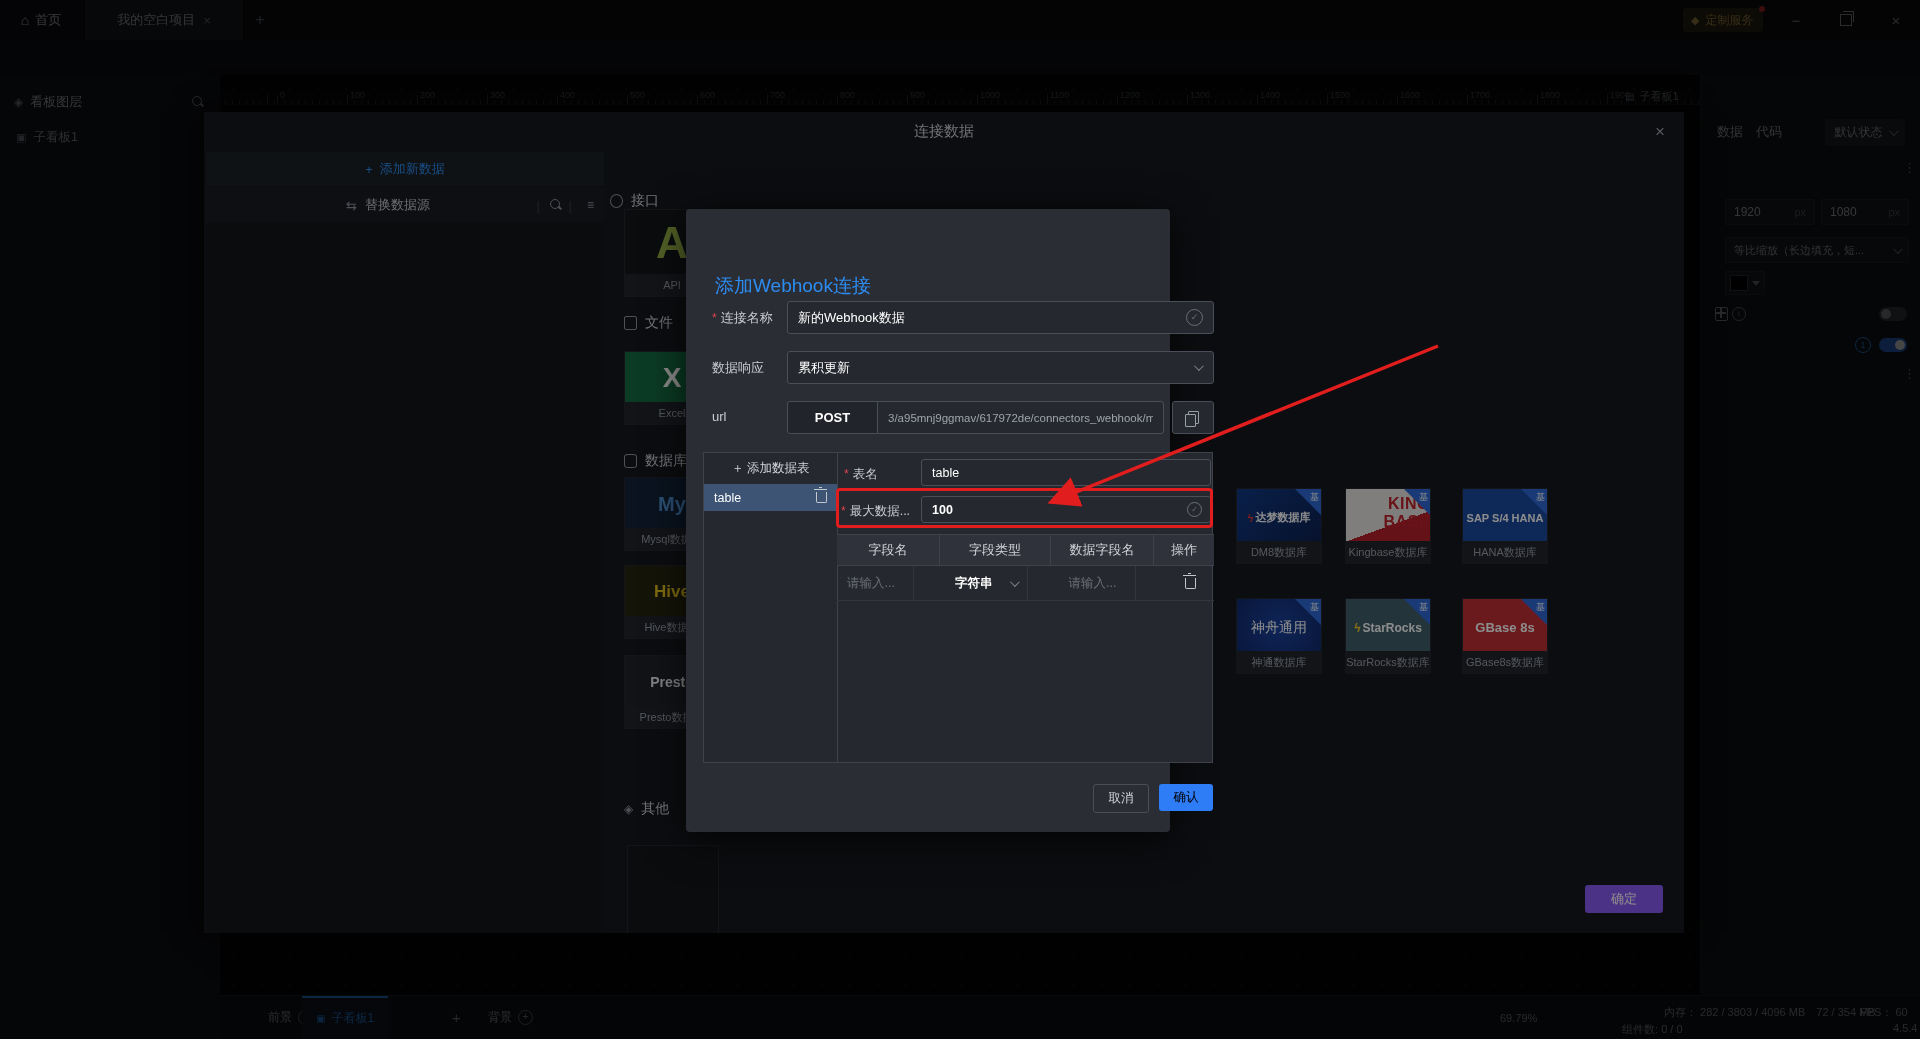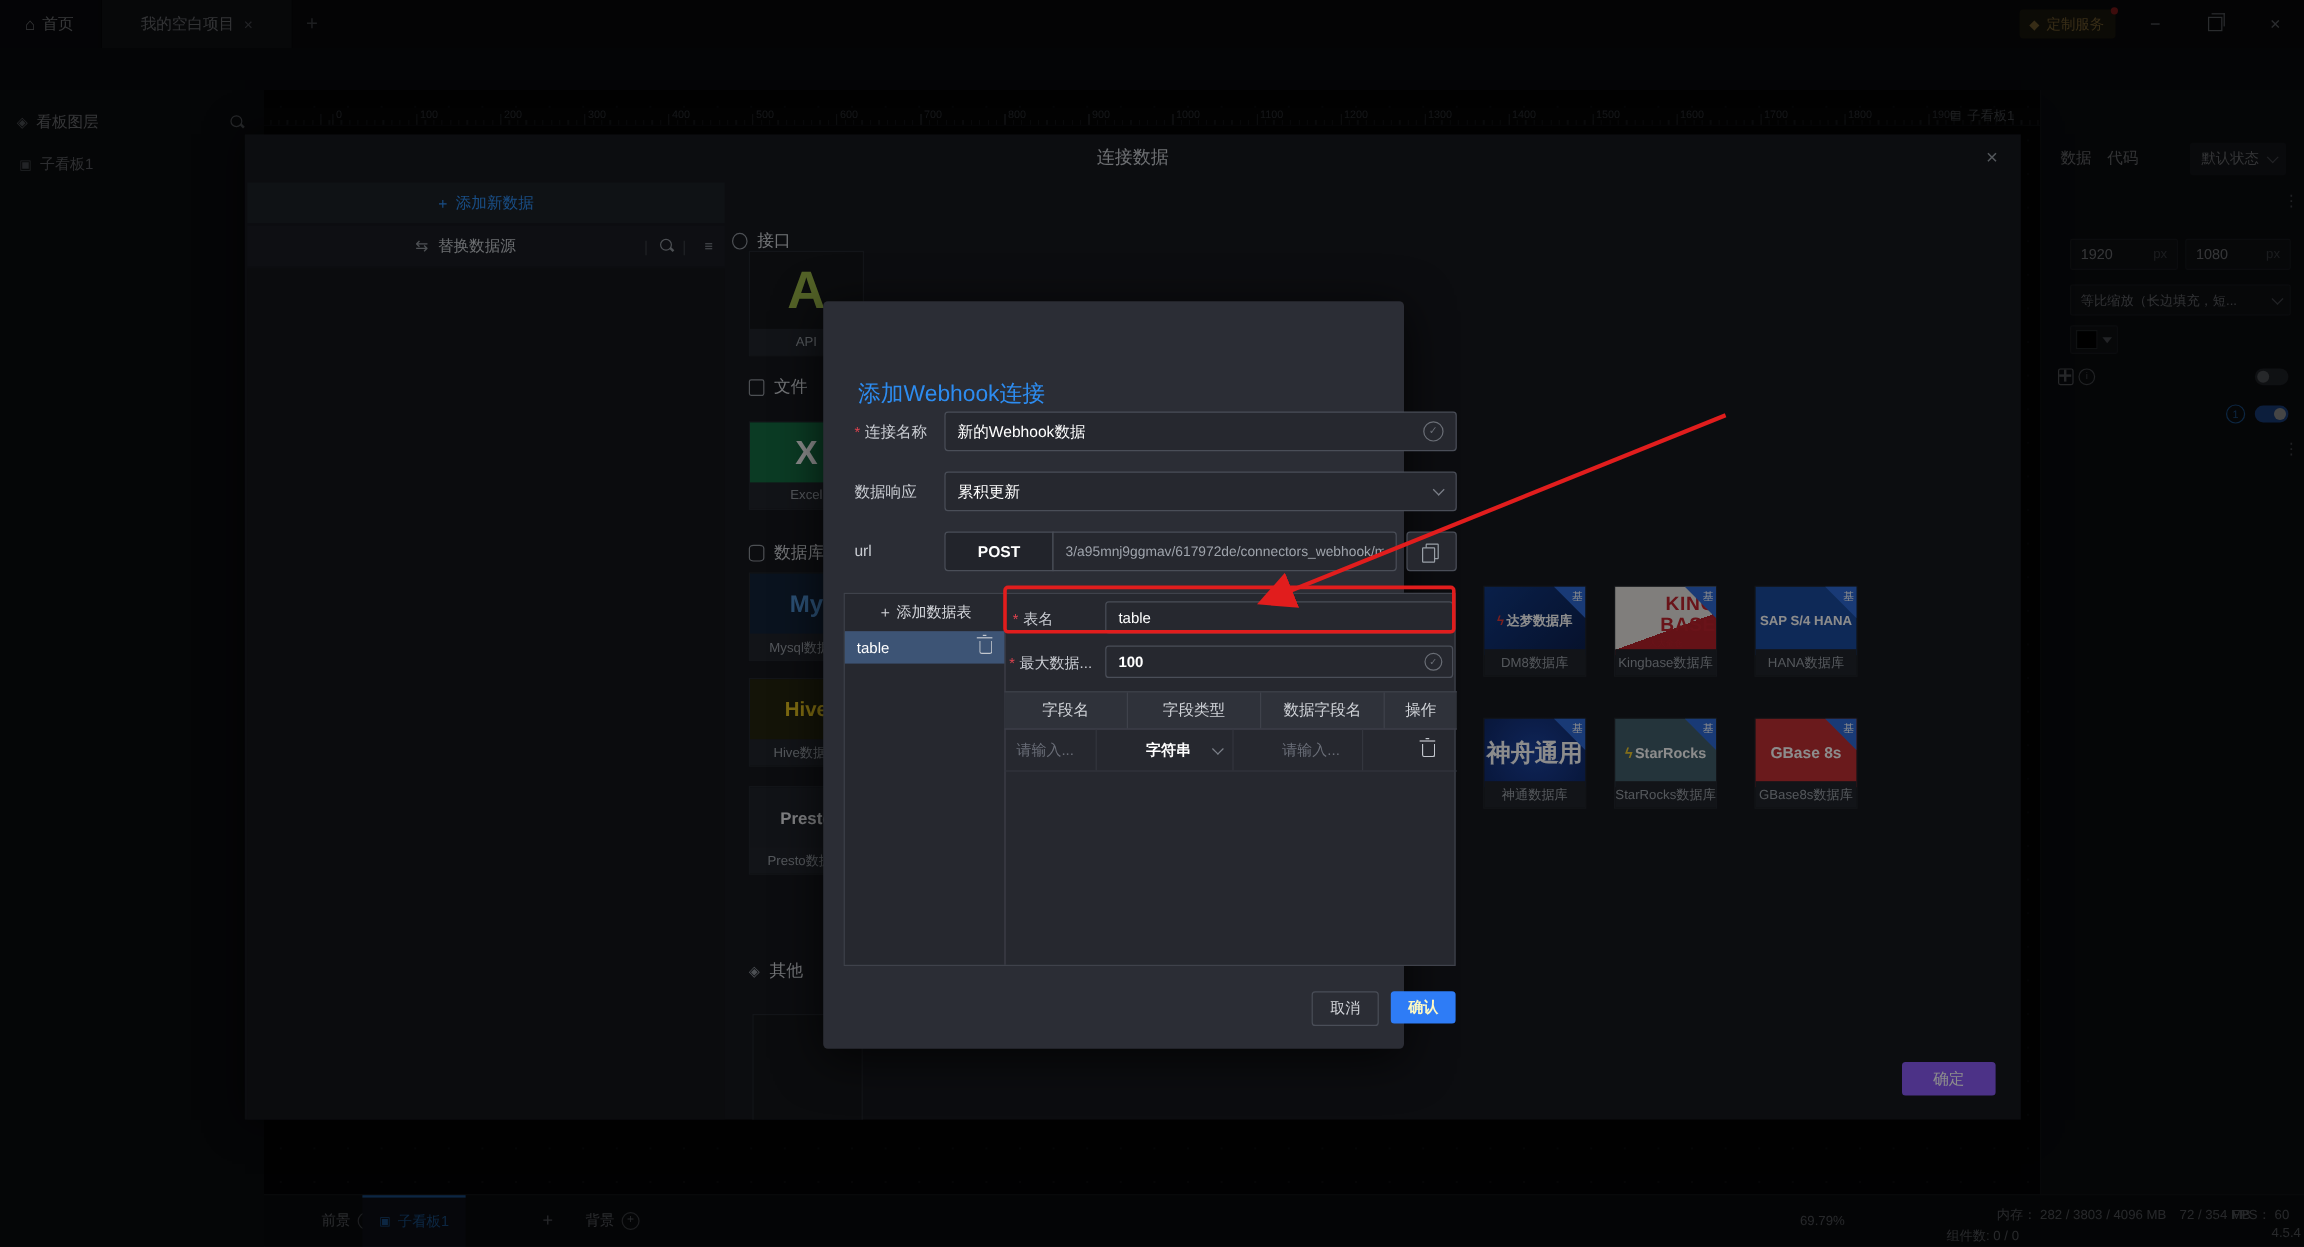--- a/index.html
+++ b/index.html
@@ -83,21 +83,21 @@
   .sechead{display:flex;align-items:center;gap:8px;color:#cfd2d7;font-size:14px;position:absolute;}
   .sico2{display:inline-block;width:11px;height:12px;border:1.3px solid #8d929a;border-radius:2px;position:relative;}
   .card{position:absolute;background:#15171a;border:1px solid #24272e;box-sizing:border-box;}
   .card .logo{display:flex;align-items:center;justify-content:center;overflow:hidden;}
   .card .clabel{position:absolute;left:0;bottom:0;width:100%;height:22px;background:#22252c;color:#9aa0a8;font-size:11px;display:flex;align-items:center;justify-content:center;white-space:nowrap;}
   .badge-ji{position:absolute;right:0;top:0;width:0;height:0;border-top:26px solid #2f6bd8;border-left:26px solid transparent;}
   .badge-ji span{position:absolute;right:2px;top:-24px;color:#fff;font-size:9px;}
   .okbtn{left:1381px;top:773px;width:78px;height:28px;background:#8b5cf6;border-radius:3px;color:#fff;font-size:13px;display:flex;align-items:center;justify-content:center;position:absolute;}
   .overlay2{left:0;top:0;width:1920px;height:1039px;background:rgba(0,0,0,.45);z-index:30;}
   
-  .dialog{left:686px;top:209px;width:484px;height:623px;background:#2b2d35;border-radius:4px;z-index:40;box-shadow:0 8px 40px rgba(0,0,0,.7);margin-top:42px;}
+  .dialog{left:686px;top:209px;width:484px;height:623px;background:#2b2d35;border-radius:4px;z-index:40;box-shadow:0 8px 40px rgba(0,0,0,.7);}
   .dlg-title{left:29px;top:64px;color:#2d8cf0;font-size:19px;position:absolute;}
   .dlg-label{color:#c9ccd2;font-size:13px;position:absolute;}
   .req::before{content:"*";color:#e0434f;margin-right:4px;font-size:12px;}
   .dlg-input{position:absolute;border:1px solid #4a4e58;border-radius:3px;background:#26282f;color:#fff;font-size:13px;display:flex;align-items:center;padding:0 10px;box-sizing:border-box;}
   .okcirc{width:15px;height:15px;border:1px solid #6a6e76;border-radius:50%;color:#6a6e76;font-size:9px;line-height:15px;text-align:center;display:inline-block;}
   .copyico{display:inline-block;width:9px;height:11px;border:1.3px solid #9aa0a8;border-radius:1px;position:relative;}
   .copyico::after{content:"";position:absolute;left:-4px;top:2px;width:9px;height:11px;border:1.3px solid #9aa0a8;border-radius:1px;background:#2b2d35;}
   .trash{display:inline-block;width:9px;height:10px;border:1.2px solid currentColor;border-top:none;border-radius:0 0 2px 2px;position:relative;}
   .trash::before{content:"";position:absolute;left:-3px;top:-3px;width:13px;height:1.3px;background:currentColor;}
   .trash::after{content:"";position:absolute;left:2px;top:-5px;width:3px;height:1.3px;background:currentColor;}
@@ -105,21 +105,21 @@
   .tbl-left{position:absolute;left:0;top:0;width:133px;height:100%;border-right:1px solid #3f424b;}
   .addtbl{position:absolute;left:0;top:0;width:100%;height:31px;display:flex;align-items:center;justify-content:center;gap:3px;color:#d4d6db;font-size:12.5px;border-bottom:1px solid #33363e;}
   .tblitem{position:absolute;left:0;top:31px;width:100%;height:27px;background:#3d5475;color:#fff;font-size:12.5px;display:flex;align-items:center;justify-content:space-between;padding:0 10px;box-sizing:border-box;}
   .thead{position:absolute;left:133px;top:81px;width:377px;height:32px;background:#2f323a;border-top:1px solid #3f424b;border-bottom:1px solid #3f424b;box-sizing:border-box;display:flex;}
   .thead div{display:flex;align-items:center;justify-content:center;color:#d0d3d8;font-size:13px;border-right:1px solid #3f424b;box-sizing:border-box;}
   .trow{position:absolute;left:133px;top:113px;width:377px;height:35px;border-bottom:1px solid #33363e;display:flex;box-sizing:border-box;gap:31px;}
   .trow div{display:flex;align-items:center;padding:0 10px;box-sizing:border-box;border-right:1px solid #33363e;font-size:12.5px;}
   .ph{color:#6a6e78;}
   .dlg-btn{position:absolute;width:54px;height:27px;border-radius:3px;font-size:12.5px;display:flex;align-items:center;justify-content:center;}
   .dlg-btn.cancel{border:1px solid #4a4e58;color:#d4d6db;background:transparent;}
-  .dlg-btn.confirm{background:#2e7cf6;color:#fef9c3;font-weight:bold;}
+  .dlg-btn.confirm{background:#2e7cf6;color:#000000;}
   
   .redbox{left:836px;top:488px;width:377px;height:40px;border:3px solid #e11d1d;border-radius:4px;z-index:55;box-sizing:border-box;}
 </style>
 </head>
 <body>
 
 <div class="app">
 
   <div class="abs titlebar">
     <div class="abs hometab">
@@ -366,21 +366,21 @@
       <div class="clabel">Kingbase数据库</div>
     </div>
     <div class="card" style="left:1258px;top:376px;width:86px;height:76px;">
       <div class="logo" style="height:57px;background:#1b4b9e;color:#fff;font-size:11px;font-weight:bold;">SAP S/4 HANA</div>
       <div class="badge-ji">
           <span>基</span>
         </div>
       <div class="clabel">HANA数据库</div>
     </div>
     <div class="card" style="left:1032px;top:486px;width:86px;height:76px;">
-      <div class="logo" style="height:57px;background:radial-gradient(circle,#1b43a0,#102a6b);color:#fff;font-size:20px;font-weight:bold;">神舟通用</div>
+      <div class="logo" style="height:57px;background:radial-gradient(circle,#1b43a0,#102a6b);color:#fff;font-size:14px;font-weight:normal;">神舟通用</div>
       <div class="badge-ji">
           <span>基</span>
         </div>
       <div class="clabel">神通数据库</div>
     </div>
     <div class="card" style="left:1141px;top:486px;width:86px;height:76px;">
       <div class="logo" style="height:57px;background:#42606c;color:#fff;font-size:12px;font-weight:bold;gap:2px;">
           <span style="color:#f2cb2f;">ϟ</span>
           <span>StarRocks</span>
         </div>

